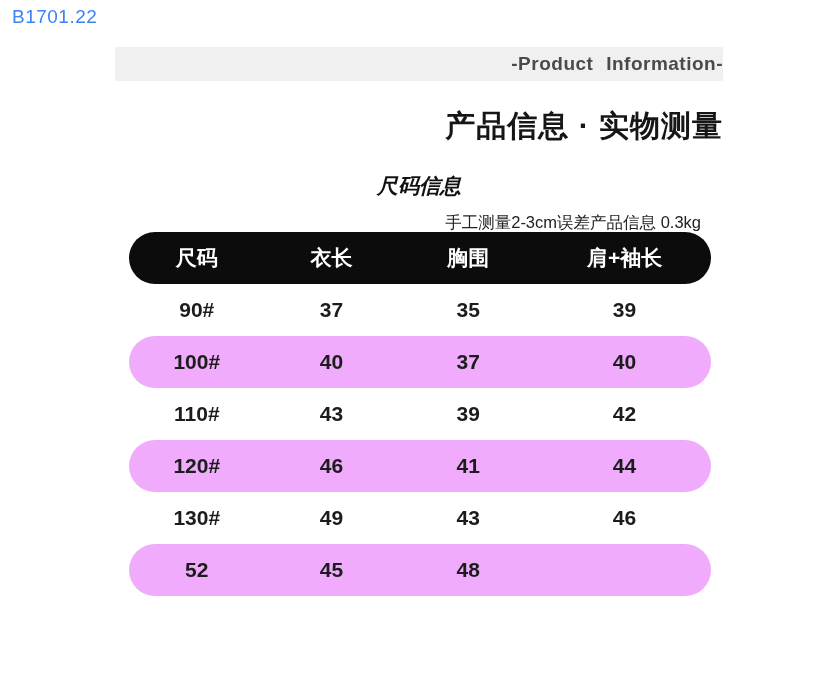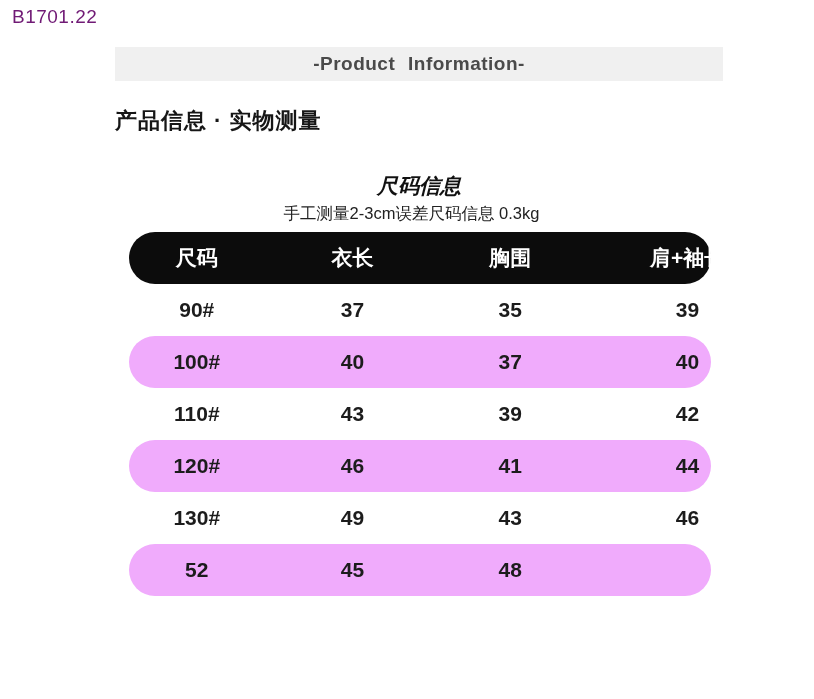--- a/index.html
+++ b/index.html
@@ -14,55 +14,55 @@
     height: 699px;
     background: #ffffff;
     overflow: hidden;
   }
   .sku-code {
     position: absolute;
     left: 12px;
     top: 6px;
     font-size: 19px;
     font-weight: 400;
-    color: #701a75;
+    color: #3b82f6;
     letter-spacing: 0.5px;
   }
   .content {
     position: absolute;
     left: 115px;
     top: 0;
     width: 608px;
     height: 699px;
   }
   .banner {
     position: absolute;
     left: 0;
     top: 47px;
     width: 608px;
     height: 34px;
     background: #f0f0f0;
     display: flex;
     align-items: center;
-    justify-content: center;
+    justify-content: flex-end;
   }
   .banner-text {
     font-size: 19px;
     font-weight: 700;
     color: #4a4a4a;
     word-spacing: 7px;
     letter-spacing: 0.5px;
   }
   .page-title {
     position: absolute;
     left: 0;
     top: 106px;
     width: 608px;
-    text-align: left;
-    font-size: 22px;
+    text-align: right;
+    font-size: 30px;
     font-weight: 700;
     color: #161616;
     letter-spacing: 1px;
   }
   .section-heading-wrap {
     position: absolute;
     left: 0;
     top: 172px;
     width: 608px;
     text-align: center;
@@ -85,24 +85,24 @@
     background: linear-gradient(to right,
       rgba(245,190,50,0.45) 0%,
       #f5be32 12%,
       #f5be32 88%,
       rgba(245,190,50,0.45) 100%);
     z-index: -1;
   }
   .meta-row {
     position: absolute;
     left: 0;
-    top: 203px;
+    top: 212px;
     width: 608px;
     display: flex;
-    justify-content: center;
+    justify-content: flex-end;
     box-sizing: border-box;
     padding-left: 7px;
     padding-right: 22px;
   }
   .meta-note {
     font-size: 16.5px;
     font-weight: 500;
     color: #222222;
     line-height: 20px;
   }
@@ -110,21 +110,20 @@
     position: absolute;
     left: 14px;
     top: 232px;
     width: 582px;
   }
   .t-row {
     display: grid;
     grid-template-columns: 23.3% 23% 24% 29.7%;
     height: 52px;
     align-items: center;
-    gap: 21px;
   }
   .t-row .cell {
     text-align: center;
     font-size: 21px;
   }
   .t-head {
     background: #0c0c0c;
     border-radius: 26px;
   }
   .t-head .cell {
@@ -154,21 +153,21 @@
     </div>
 
     <div class="page-title">产品信息 · 实物测量</div>
 
     <div class="section-heading-wrap">
       <span class="section-heading"><span>尺码信息</span><span class="hl-bar"></span></span>
     </div>
 
     <div class="meta-row">
       <span class="meta-note">手工测量2-3cm误差</span>
-      <span class="meta-note">尺码信息 0.3kg</span>
+      <span class="meta-note">产品信息 0.3kg</span>
     </div>
 
     <div class="size-table">
 
       <div class="t-row t-head">
         <span class="cell">尺码</span>
         <span class="cell">衣长</span>
         <span class="cell">胸围</span>
         <span class="cell">肩+袖长</span>
       </div>

